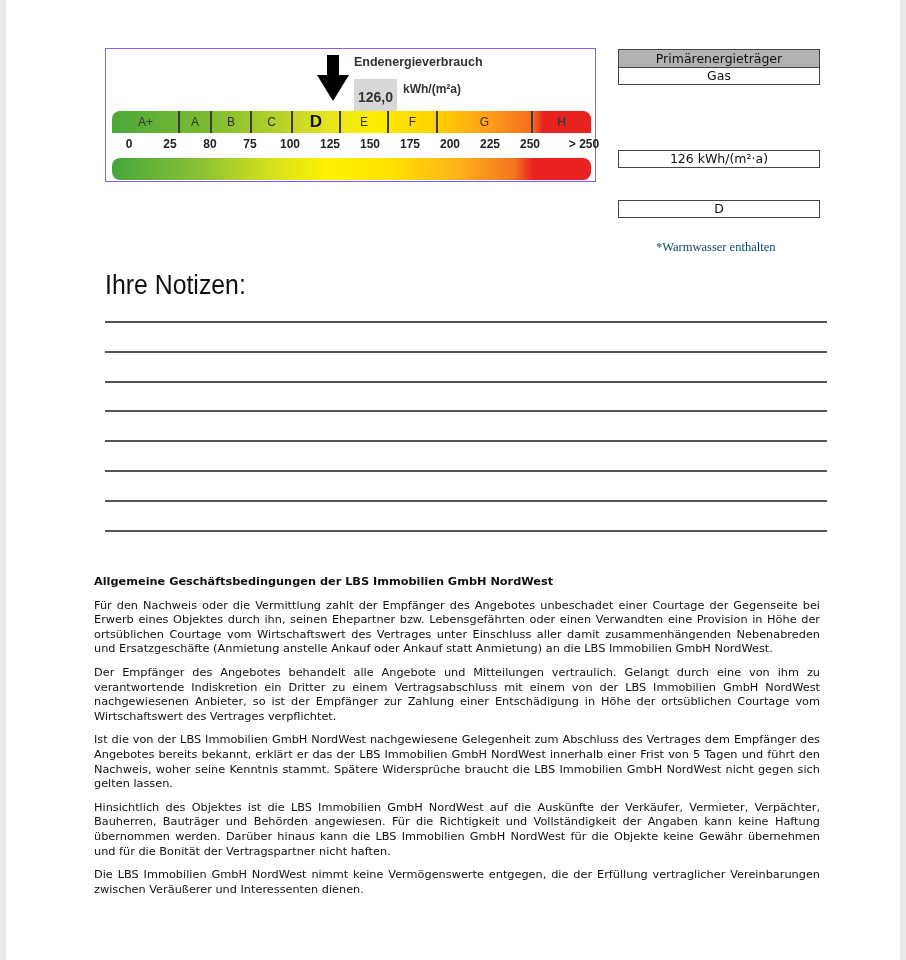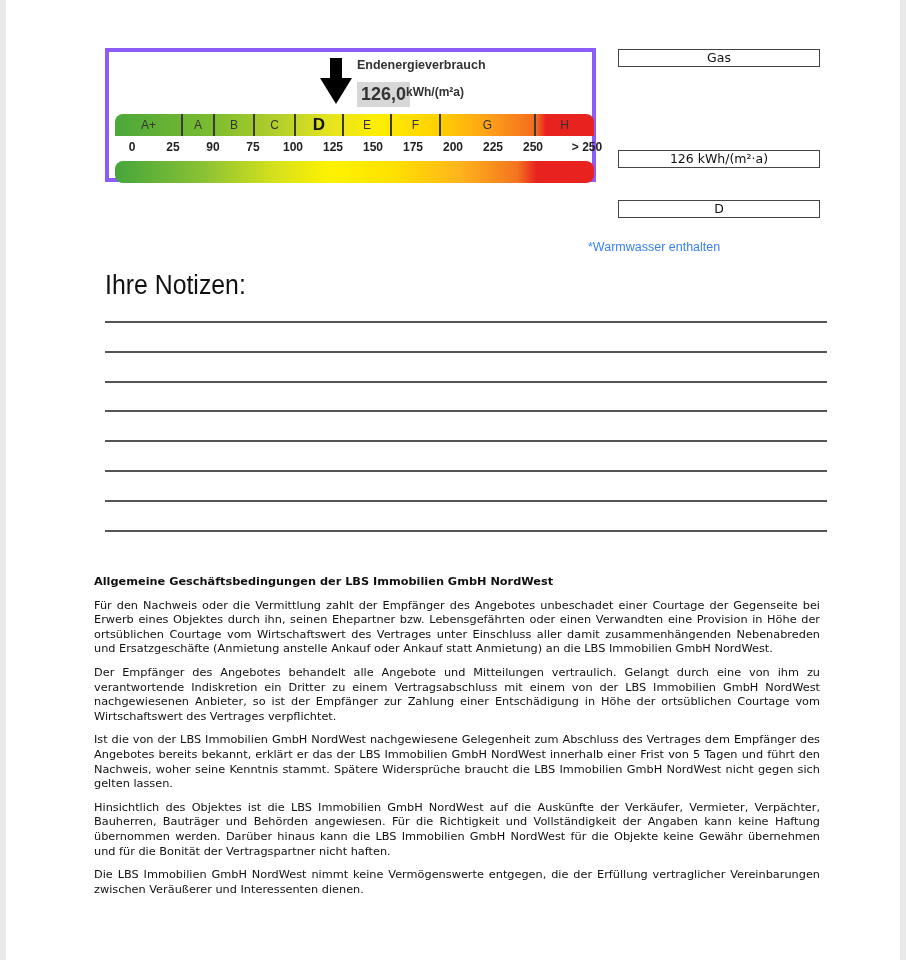--- a/index.html
+++ b/index.html
@@ -9,33 +9,33 @@
       font-family: "DejaVu Sans", sans-serif;
       position: relative;
     }
     .page {
       position: absolute; left: 6px; top: 0; width: 894px; height: 960px;
       background: #ffffff;
     }
     
     .scale-box {
       position: absolute; left: 99px; top: 48px; width: 491px; height: 134px;
-      border: 4px solid #8b5cf6; background: #fff; box-sizing: border-box;
+      border: 1px solid #8b5cf6; background: #fff; box-sizing: border-box;
     }
     .arrow {
       position: absolute; left: 211px; top: 6px; width: 32px; height: 46px;
     }
     .endenergie-label {
       position: absolute; left: 248px; top: 6px;
       font-family: "Liberation Sans", sans-serif; font-size: 12.5px; font-weight: bold; color: #333;
     }
     .value-box {
-      position: absolute; left: 248px; top: 30px; padding: 2px 4px;
+      position: absolute; left: 248px; top: 30px; padding: 10px 4px;
       background: #d7d7d7;
-      font-family: "Liberation Sans", sans-serif; font-size: 18px; font-weight: bold; color: #333;
+      font-family: "Liberation Sans", sans-serif; font-size: 14px; font-weight: bold; color: #333;
     }
     .unit-label {
       position: absolute; left: 297px; top: 33px;
       font-family: "Liberation Sans", sans-serif; font-size: 12px; font-weight: bold; color: #333;
     }
     .class-bar {
       position: absolute; left: 6px; top: 62px; width: 479px; height: 22px;
       border-radius: 8px 8px 0 0;
       background: linear-gradient(to right, #4ca83a 0%, #7bbb30 20%, #b7d12a 35%, #e6e41f 45%, #ffee00 55%, #ffd000 68%, #ffa11a 78%, #f26a1f 88%, #e8221f 90%, #e8221f 100%);
       overflow: hidden;
@@ -70,22 +70,22 @@
       background: #b2b2b2; text-align: center;
       font-family: "DejaVu Sans", sans-serif; font-size: 12.5px; color: #111;
       height: 17px; line-height: 17px; border-bottom: 1px solid #444;
     }
     .info-val {
       background: #fff; text-align: center;
       font-family: "DejaVu Sans", sans-serif; font-size: 12.5px; color: #111;
       height: 16px; line-height: 16px;
     }
     .footnote {
-      position: absolute; left: 582px; top: 240px;
-      font-family: Liberation Sans, sans-serif; font-size: 12.5px; color: #3b82f6;
+      position: absolute; left: 650px; top: 240px;
+      font-family: Liberation Serif, serif; font-size: 12.5px; color: #0c4a6e;
     }
     
     .notes-title {
       position: absolute; left: 99px; top: 270px;
       font-family: "Liberation Sans", sans-serif; font-size: 27px; color: #111;
       transform: scaleX(0.92); transform-origin: left;
     }
     .note-line {
       position: absolute; left: 99px; width: 722px; height: 2px; background: #555;
     }
@@ -125,35 +125,36 @@
         <div class="class-cell" style="left: 276px; width: 49px;">F</div>
         <div class="class-sep" style="left: 275px;"></div>
         <div class="class-cell" style="left: 325px; width: 95px;">G</div>
         <div class="class-sep" style="left: 324px;"></div>
         <div class="class-cell" style="left: 420px; width: 59px;">H</div>
         <div class="class-sep" style="left: 419px;"></div>
       </div>
     <div class="tick-row" id="tick-row">
         <span class="tick" style="left: 17px;">0</span>
         <span class="tick" style="left: 58px;">25</span>
-        <span class="tick" style="left: 98px;">90</span>
+        <span class="tick" style="left: 98px;">80</span>
         <span class="tick" style="left: 138px;">75</span>
         <span class="tick" style="left: 178px;">100</span>
         <span class="tick" style="left: 218px;">125</span>
         <span class="tick" style="left: 258px;">150</span>
         <span class="tick" style="left: 298px;">175</span>
         <span class="tick" style="left: 338px;">200</span>
         <span class="tick" style="left: 378px;">225</span>
         <span class="tick" style="left: 418px;">250</span>
         <span class="tick" style="left: 472px;">&gt; 250</span>
       </div>
     <div class="gradient-bar"></div>
   </div>
 
   <div class="info" style="top:49px;">
+    <div class="info-head">Primärenergieträger</div>
     <div class="info-val">Gas</div>
   </div>
   <div class="info" style="top:150px;">
     <div class="info-val">126 kWh/(m²·a)</div>
   </div>
   <div class="info" style="top:200px;">
     <div class="info-val">D</div>
   </div>
   <div class="footnote">*Warmwasser enthalten</div>
 

